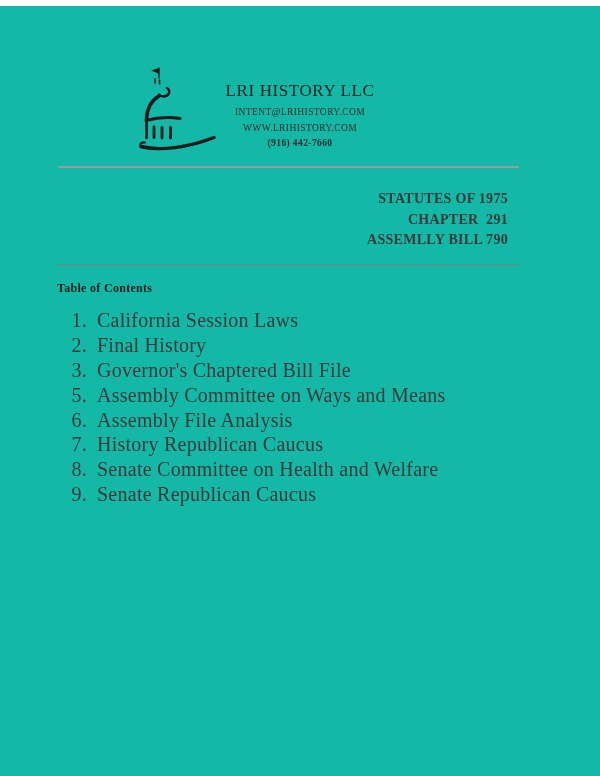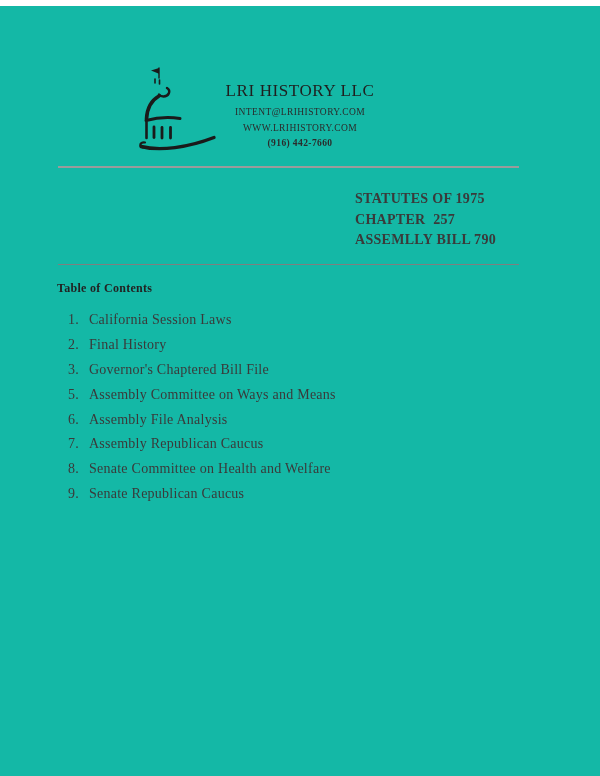--- a/index.html
+++ b/index.html
@@ -59,22 +59,22 @@
     left: 58px;
     width: 461px;
   }
   .rule-1 { top: 160px; height: 2px; background: #9b9b9b; }
   .rule-2 { top: 258px; height: 1px; background: #7f7f7f; }
 
   
   .reference {
     position: absolute;
     top: 183px;
-    right: 104px;
-    text-align: left;
+    right: 92px;
+    text-align: right;
   }
   .ref-line {
     font-size: 14px;
     font-weight: bold;
     color: #3a3a3a;
     letter-spacing: 0.3px;
     line-height: 20.5px;
     white-space: pre;
   }
 
@@ -90,24 +90,25 @@
   }
   .toc-list {
     position: absolute;
     left: 0;
     top: 302px;
     width: 520px;
   }
   .toc-row {
     height: 24.9px;
     line-height: 24.9px;
-    font-size: 14px;
+    font-size: 20px;
     color: #3a3a3a;
     letter-spacing: 0.25px;
     white-space: nowrap;
+    padding-left: 8px;
   }
   .toc-num {
     display: inline-block;
     width: 79px;
     text-align: right;
   }
   .toc-label {
     margin-left: 10px;
   }
 </style>
@@ -147,21 +148,21 @@
     <div class="contact-line">INTENT@LRIHISTORY.COM</div>
     <div class="contact-line">WWW.LRIHISTORY.COM</div>
     <div class="contact-line phone">(916) 442-7660</div>
   </div>
 
   <div class="rule rule-1"></div>
   <div class="rule rule-2"></div>
 
   <div class="reference">
     <div class="ref-line">STATUTES OF 1975</div>
-    <div class="ref-line">CHAPTER  257</div>
+    <div class="ref-line">CHAPTER  291</div>
     <div class="ref-line">ASSEMLLY BILL 790</div>
   </div>
 
   <div class="toc-heading">Table of Contents</div>
 
   <div class="toc-list">
     <div class="toc-row">
       <span class="toc-num">1.</span><span class="toc-label">California Session Laws</span>
     </div>
     <div class="toc-row">
@@ -170,21 +171,21 @@
     <div class="toc-row">
       <span class="toc-num">3.</span><span class="toc-label">Governor's Chaptered Bill File</span>
     </div>
     <div class="toc-row">
       <span class="toc-num">5.</span><span class="toc-label">Assembly Committee on Ways and Means</span>
     </div>
     <div class="toc-row">
       <span class="toc-num">6.</span><span class="toc-label">Assembly File Analysis</span>
     </div>
     <div class="toc-row">
-      <span class="toc-num">7.</span><span class="toc-label">Assembly Republican Caucus</span>
+      <span class="toc-num">7.</span><span class="toc-label">History Republican Caucus</span>
     </div>
     <div class="toc-row">
       <span class="toc-num">8.</span><span class="toc-label">Senate Committee on Health and Welfare</span>
     </div>
     <div class="toc-row">
       <span class="toc-num">9.</span><span class="toc-label">Senate Republican Caucus</span>
     </div>
   </div>
 
 </div>

